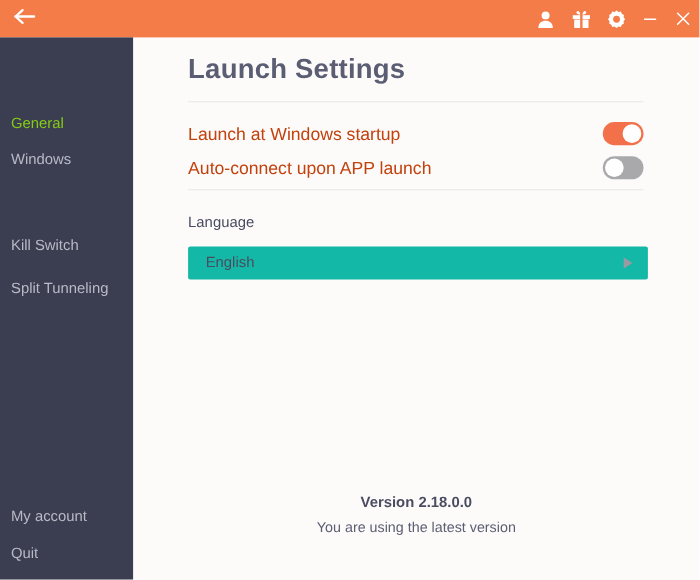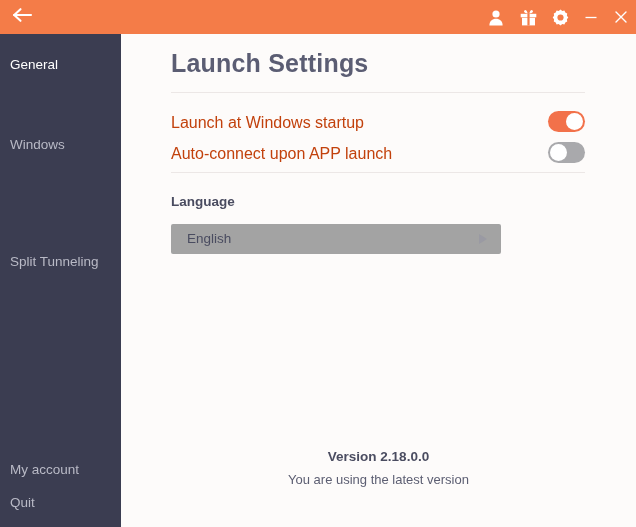--- a/index.html
+++ b/index.html
@@ -68,21 +68,21 @@
     left: 0;
     width: 121px;
     padding-left: 10px;
     box-sizing: border-box;
     color: #b9bac6;
     font-size: 13.5px;
     line-height: 16px;
     white-space: nowrap;
     cursor: pointer;
   }
-  .nav-item.active { color: #ffffff; }
+  .nav-item.active { color: #84cc16; margin-top: 47px; }
 
   
   .content {
     position: absolute;
     left: 121px; top: 34px;
     width: 515px;
     height: 493px;
   }
   .page-title {
     position: absolute;
@@ -137,30 +137,29 @@
   .toggle.on .knob { right: 2px; }
   .toggle.off { background: #a9a9ac; }
   .toggle.off .knob { left: 2px; }
 
   .section-label {
     position: absolute;
     left: 50px;
     top: 160px;
     font-size: 13.5px;
     color: #4a4c60;
-    font-weight: bold;
   }
 
   .select {
     position: absolute;
     left: 50px;
     top: 190px;
-    width: 330px;
+    width: 418px;
     height: 30px;
-    background: #a3a3a3;
+    background: #14b8a6;
     border-radius: 2px;
     cursor: pointer;
   }
   .select-value {
     position: absolute;
     left: 16px;
     top: 7px;
     font-size: 13.5px;
     color: #4a4c60;
   }
@@ -283,20 +282,23 @@
   </div>
 
   <div class="sidebar">
 
     <div class="nav-item active" style="top:23px;">
       <span>General</span>
     </div>
     <div class="nav-item" style="top:103px;">
       <span>Windows</span>
     </div>
+    <div class="nav-item" style="top:181px;">
+      <span>Kill Switch</span>
+    </div>
     <div class="nav-item" style="top:220px;">
       <span>Split Tunneling</span>
     </div>
 
     <div class="nav-item" style="top:428px;">
       <span>My account</span>
     </div>
     <div class="nav-item" style="top:461px;">
       <span>Quit</span>
     </div>

